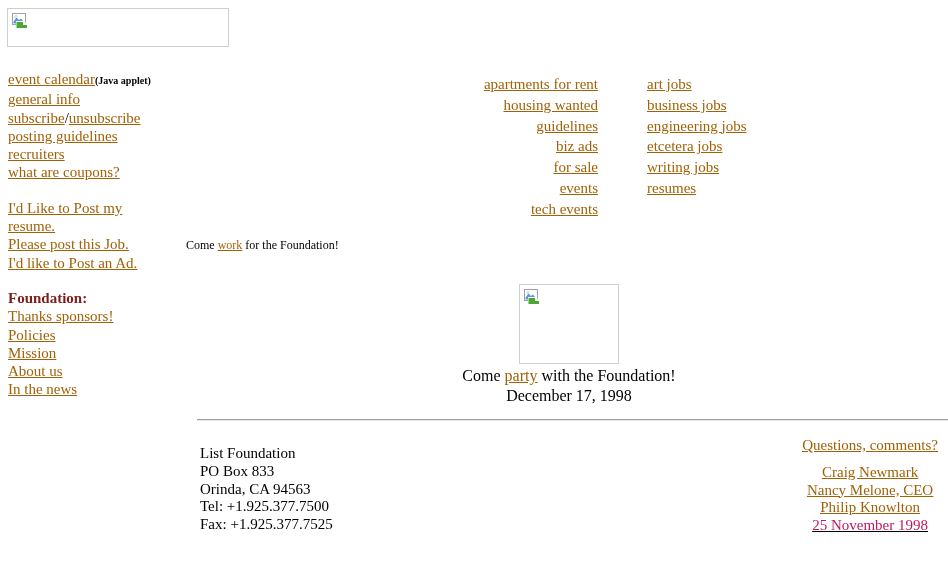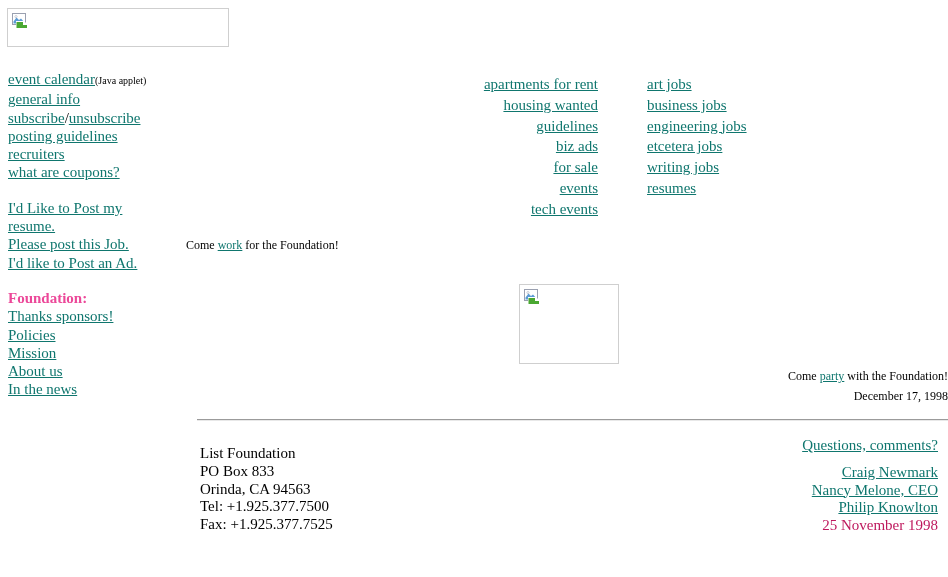--- a/index.html
+++ b/index.html
@@ -11,21 +11,21 @@
   body {
     width: 948px;
     height: 577px;
     font-family: "Liberation Serif", "DejaVu Serif", serif;
     font-size: 15px;
     color: #000000;
     position: relative;
     overflow: hidden;
   }
   a, .link {
-    color: #0f766e;
+    color: #a16207;
     text-decoration: underline;
     cursor: pointer;
   }
 
   
   .brokenimg {
     border: 1px solid #cfcfcf;
     background: #ffffff;
     box-sizing: border-box;
     position: relative;
@@ -55,29 +55,30 @@
     width: 180px;
     line-height: 18.3px;
   }
   #left-nav .navline { white-space: nowrap; }
   #left-nav .wrapline { white-space: normal; width: 140px; }
   .applet-note {
     font-size: 10px;
     color: #000000;
     text-decoration: none;
     font-family: "Liberation Serif", "DejaVu Serif", serif;
+    font-weight: bold;
   }
   .sep {
     color: #000000;
     text-decoration: none;
   }
   .navgap { height: 17px; }
   .section-head {
     font-weight: bold;
-    color: #ec4899;
+    color: #7f1d1d;
   }
 
   
   #category-list {
     position: absolute;
     left: 0;
     top: 74px;
     width: 948px;
     line-height: 20.8px;
     padding-left: 8px;
@@ -111,22 +112,22 @@
     left: 519px;
     top: 284px;
     width: 100px;
     height: 80px;
   }
   #party-block {
     position: absolute;
     left: 190px;
     top: 366px;
     width: 758px;
-    text-align: right;
-    font-size: 12px;
+    text-align: center;
+    font-size: 16px;
     line-height: 20px;
   }
 
   
   #divider {
     position: absolute;
     left: 197px;
     top: 419px;
     width: 751px;
     height: 2px;
@@ -140,22 +141,23 @@
     position: absolute;
     left: 200px;
     top: 445px;
     line-height: 17.8px;
     white-space: pre-line;
   }
   #footer-contacts {
     position: absolute;
     right: 10px;
     top: 437px;
-    text-align: right;
+    text-align: center;
     line-height: 17.8px;
+    text-decoration: underline;
   }
   #footer-contacts .gap { height: 9px; }
   #footer-contacts .plaintext { color: #be185d; }
 </style>
 </head>
 <body>
 
 <div class="brokenimg" id="banner-placeholder">
   <svg class="glyph" viewBox="0 0 17 16">
     <rect x="0.5" y="0.5" width="13" height="11" fill="#ffffff" stroke="#9aa0b0"></rect>

